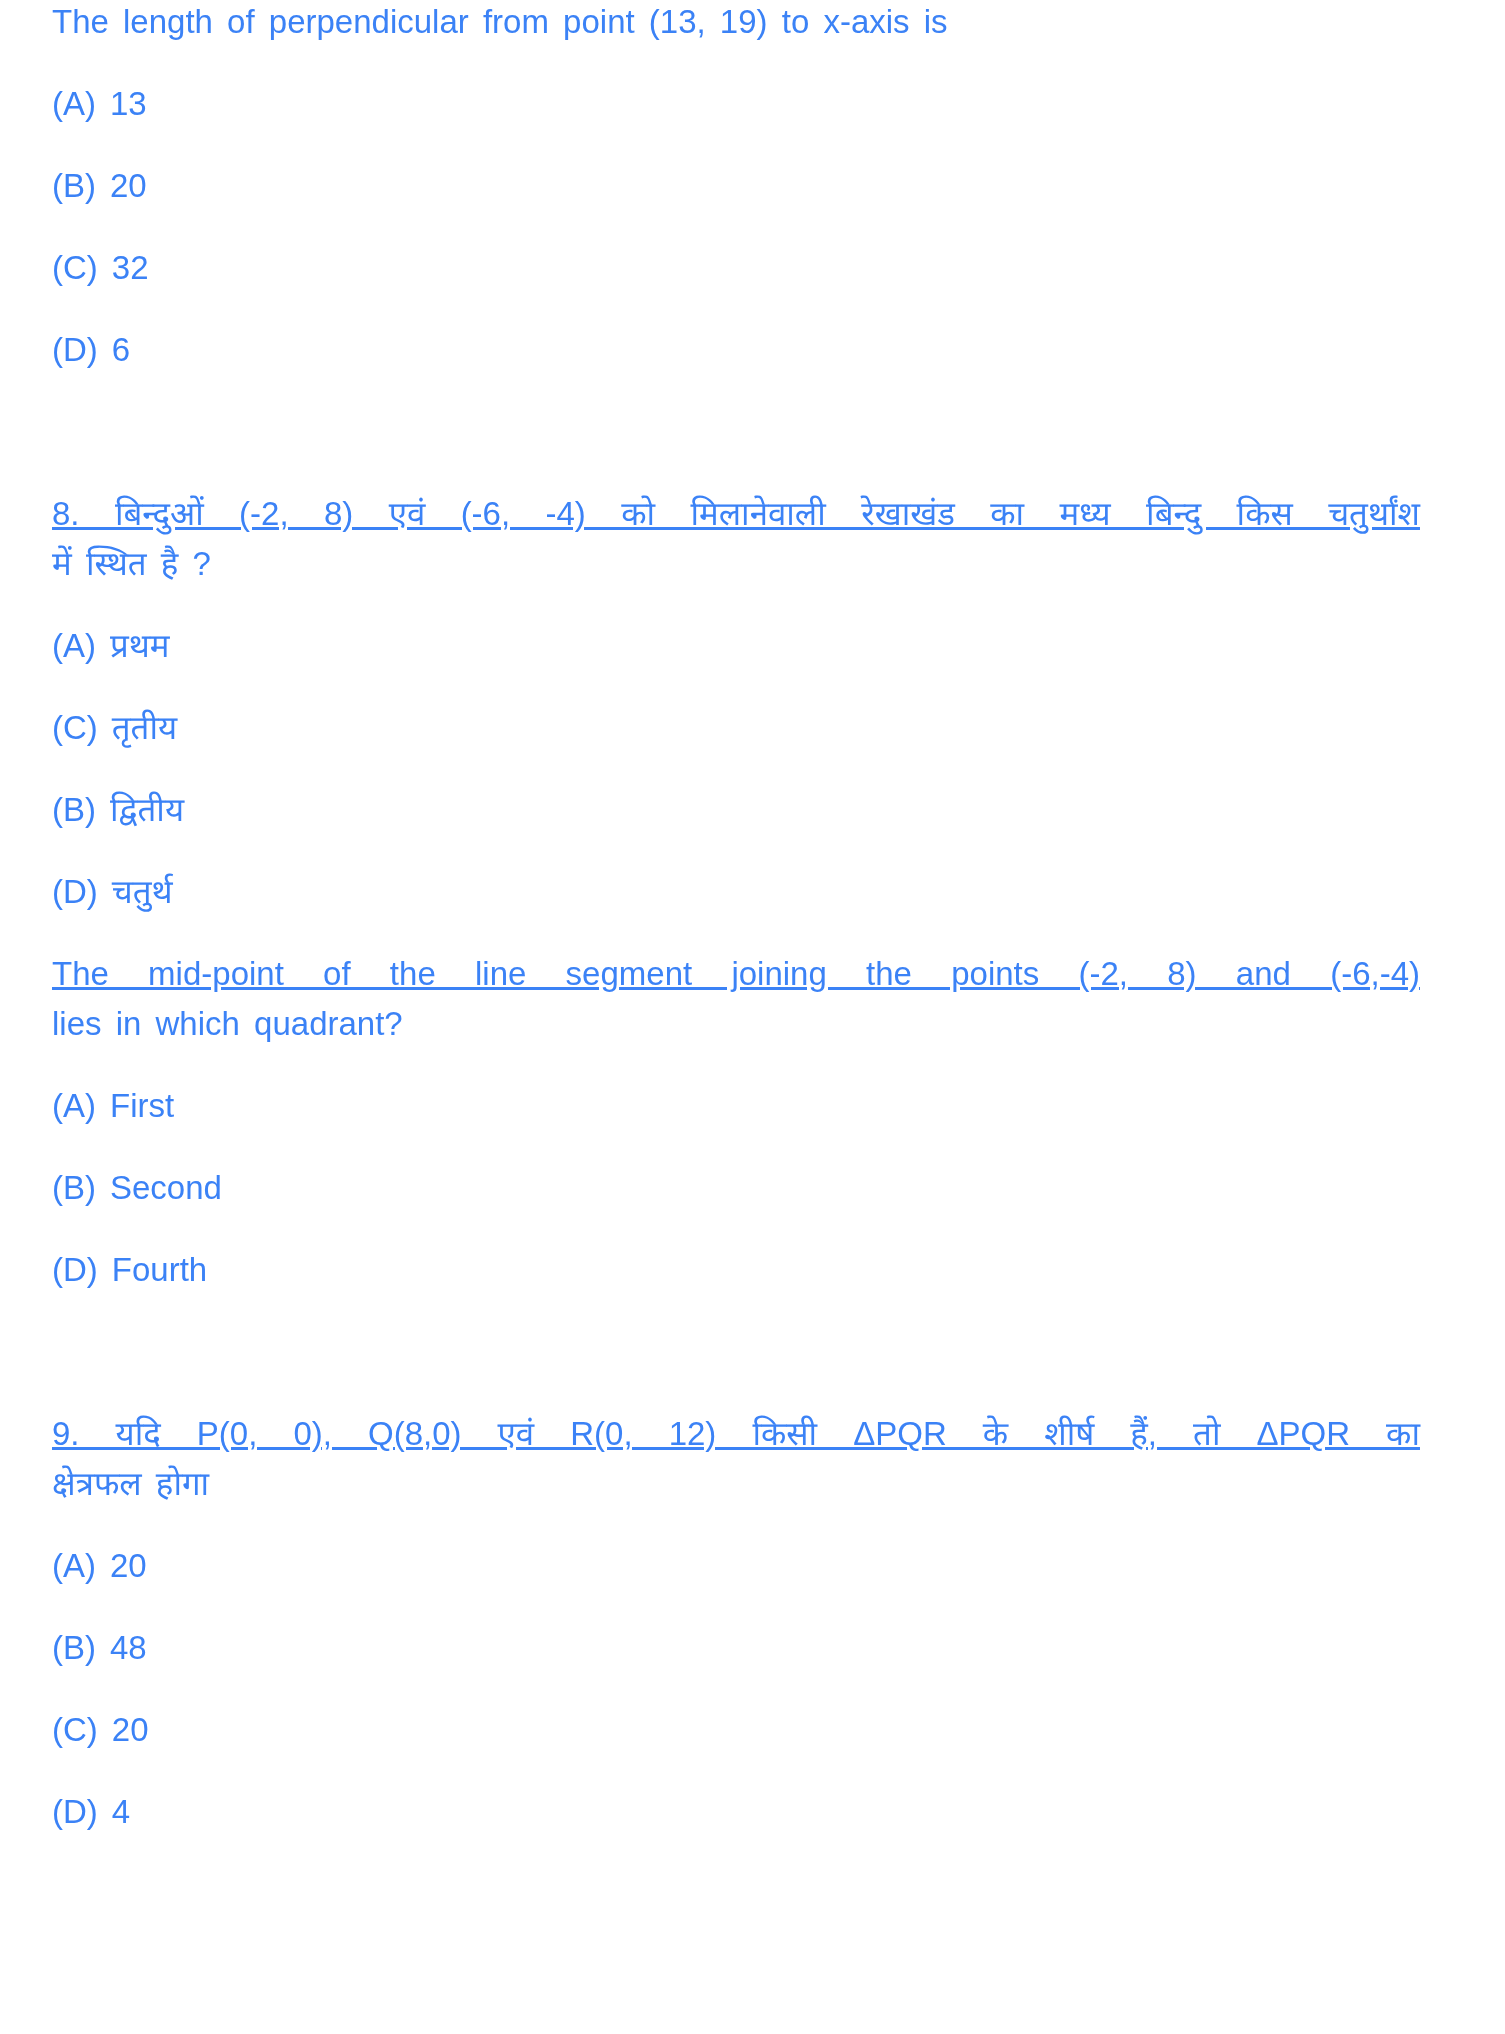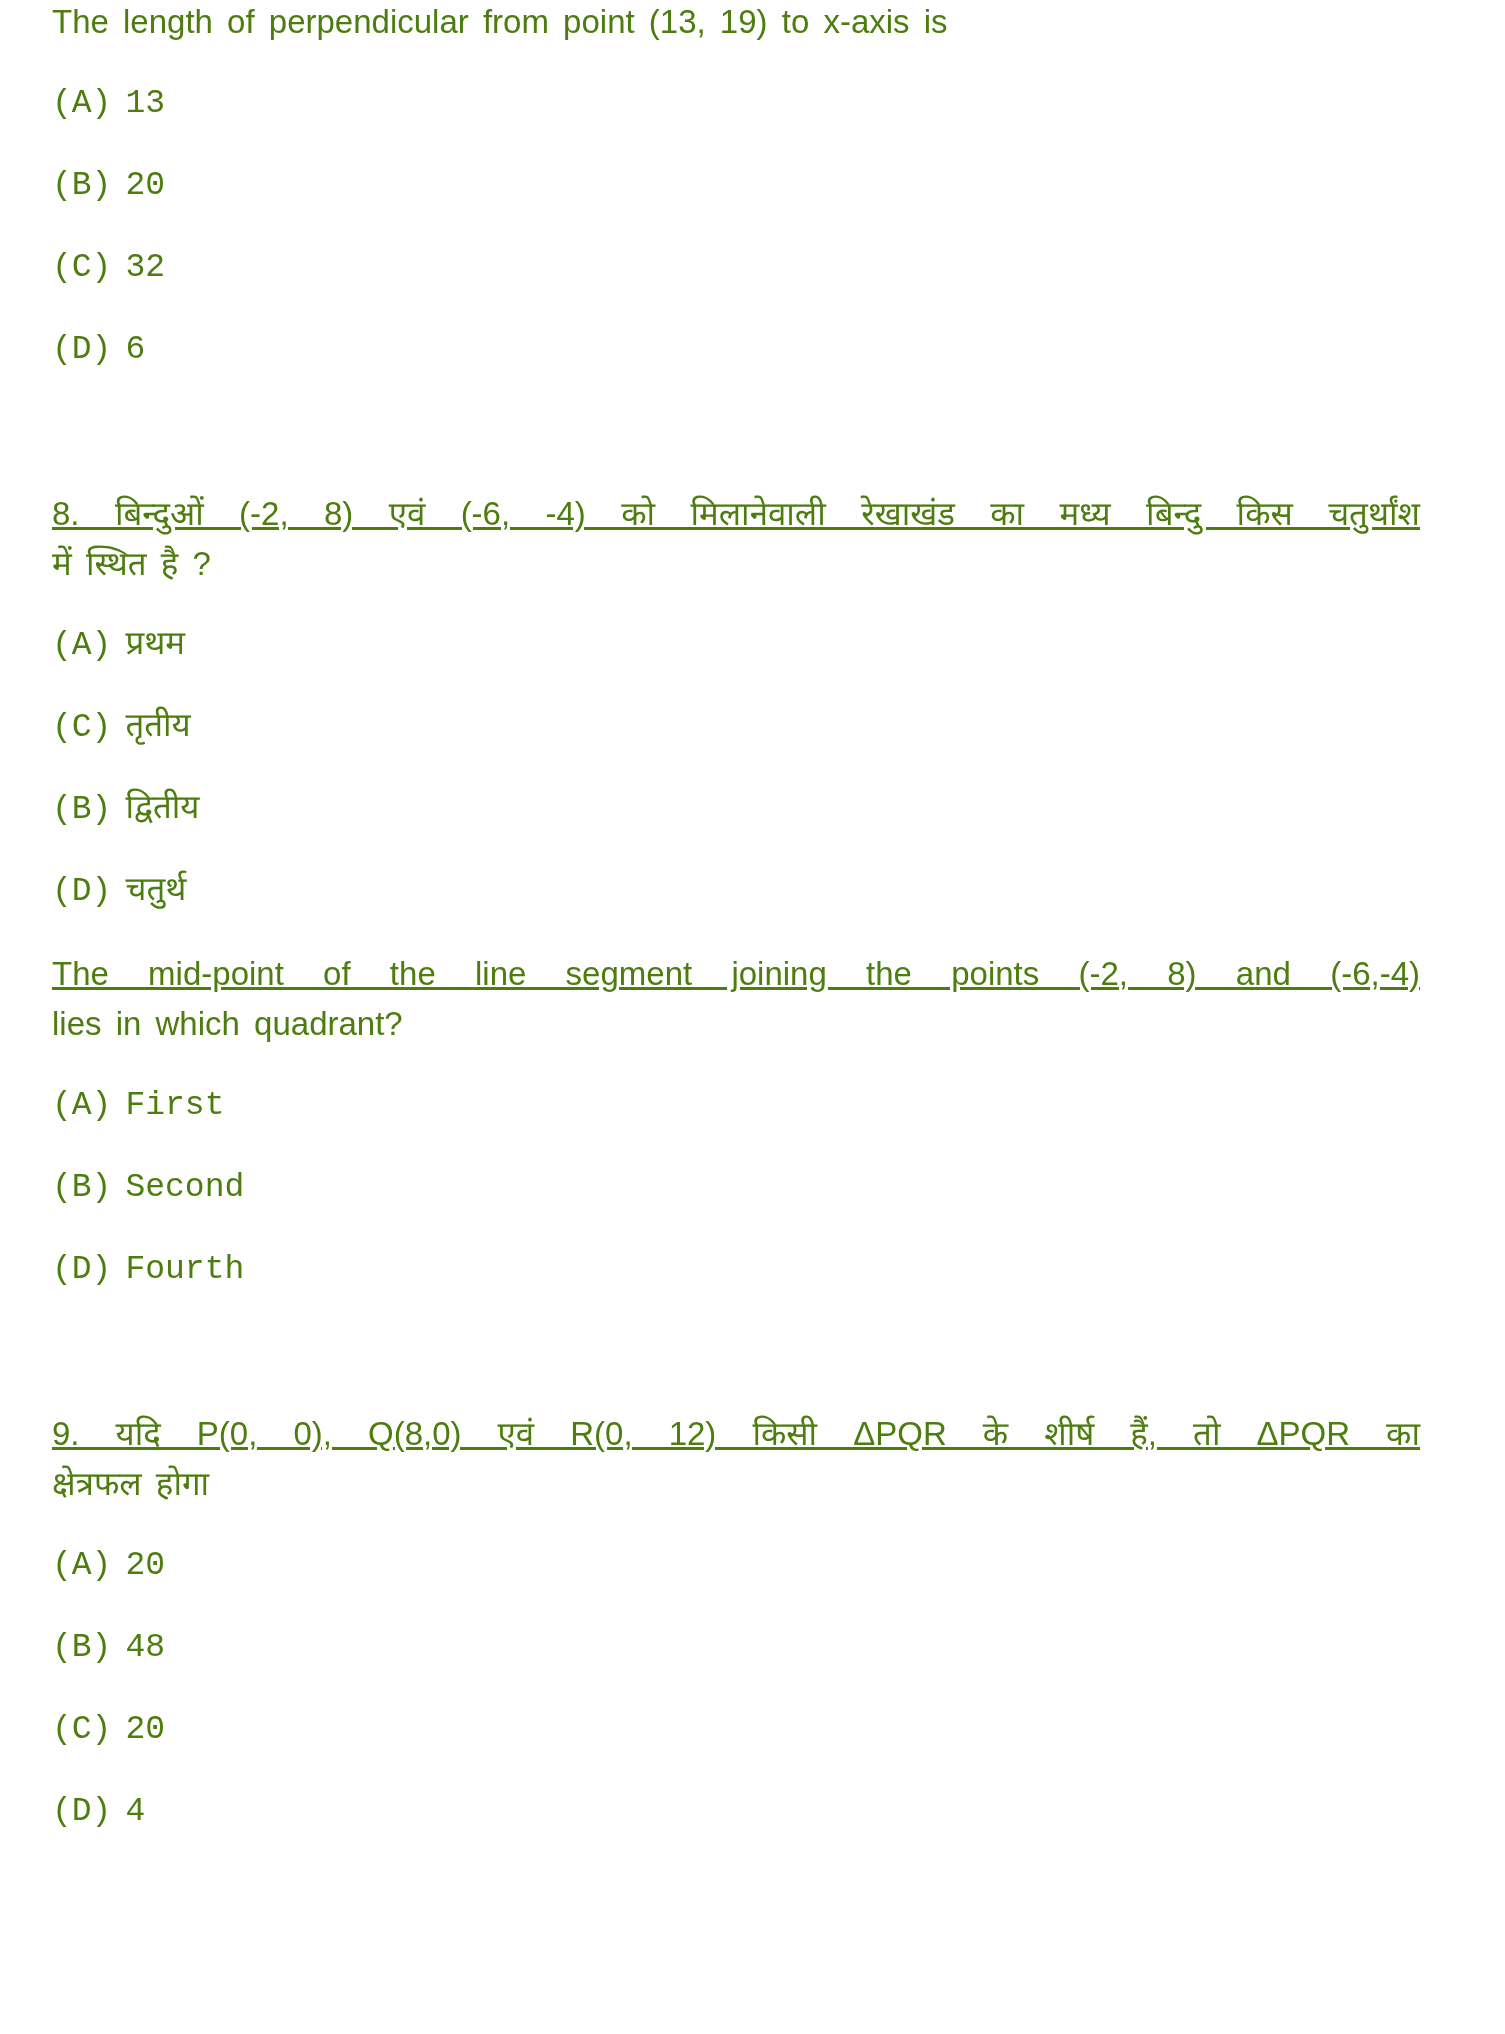--- a/index.html
+++ b/index.html
@@ -12,21 +12,21 @@
     height: 2034px;
     overflow: hidden;
   }
   .page {
     box-sizing: border-box;
     width: 1505px;
     height: 2034px;
     padding: 0 85px 0 52px;
     font-family: "Liberation Sans", "DejaVu Sans", sans-serif;
     font-size: 33px;
-    color: #4d7c0f;
+    color: #3b82f6;
     word-spacing: 5px;
   }
   .question {
     margin-top: 120px;
   }
   .question:first-child {
     margin-top: 0;
   }
   .question.continuation {
     margin-top: 38px;
@@ -41,21 +41,20 @@
     text-align-last: justify;
     text-decoration: underline;
   }
   .qline + .qline {
     margin-top: 6px;
   }
   .option {
     margin-top: 38px;
     line-height: 44px;
     text-align: left;
-    font-family: Liberation Mono, monospace;
   }
   .opt-value {
     margin-left: 14px;
   }
 </style>
 </head>
 <body>
 
 <div class="page">
 

